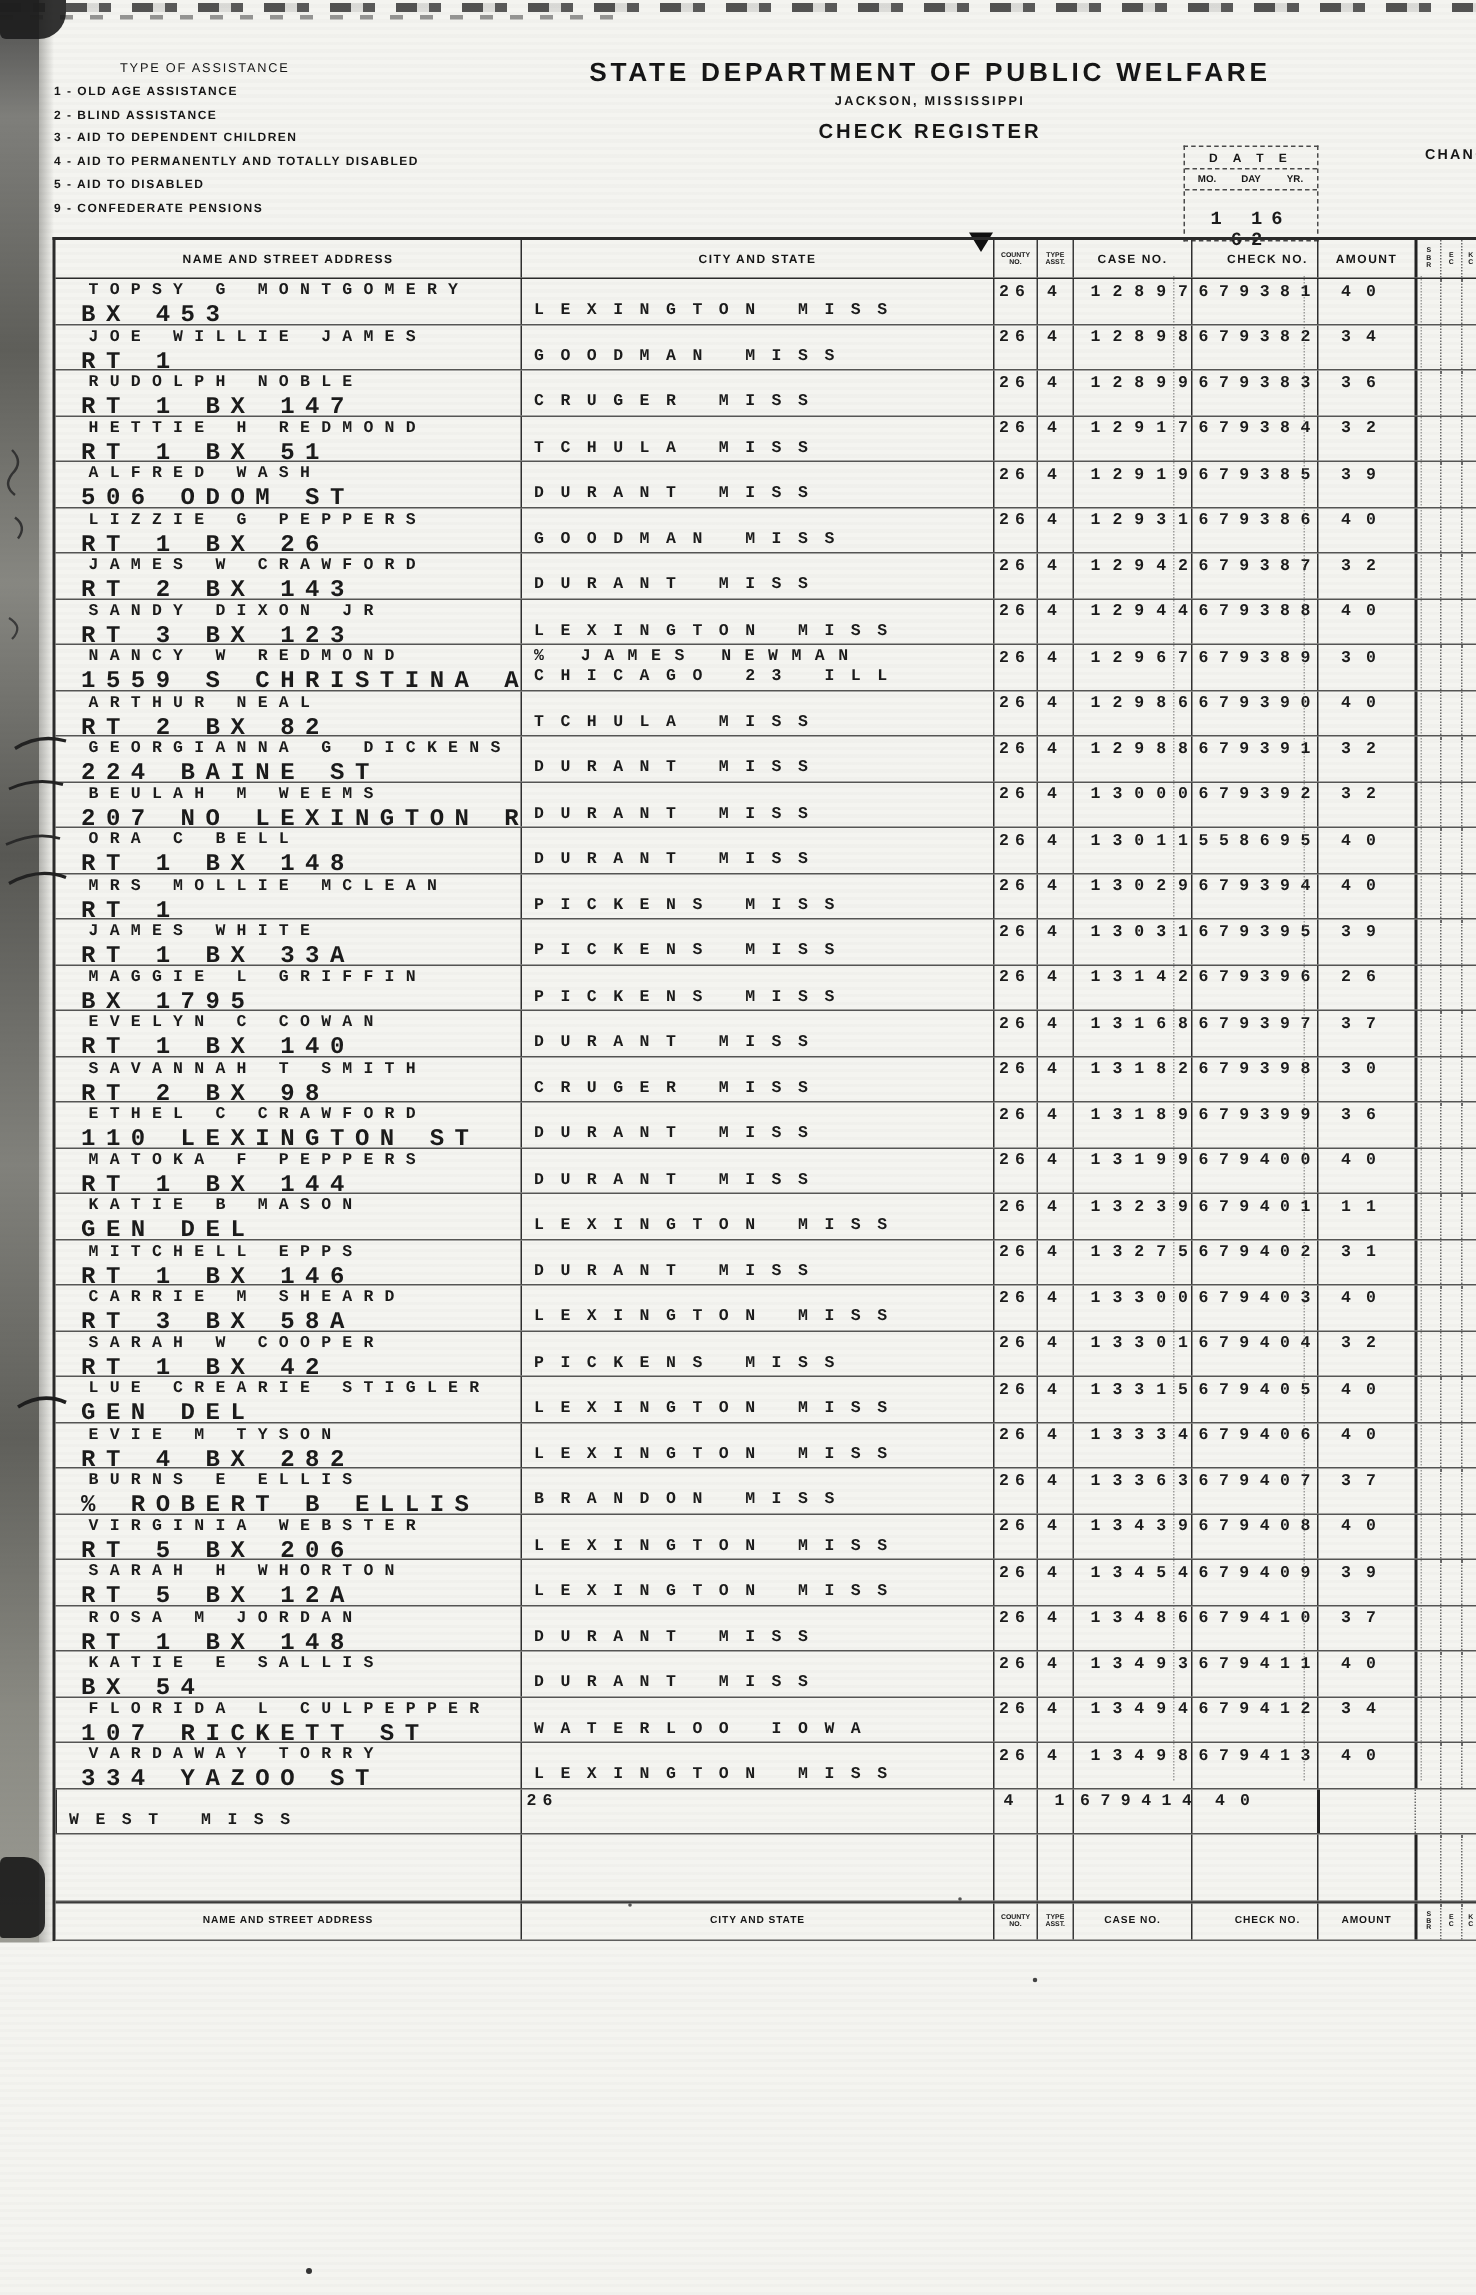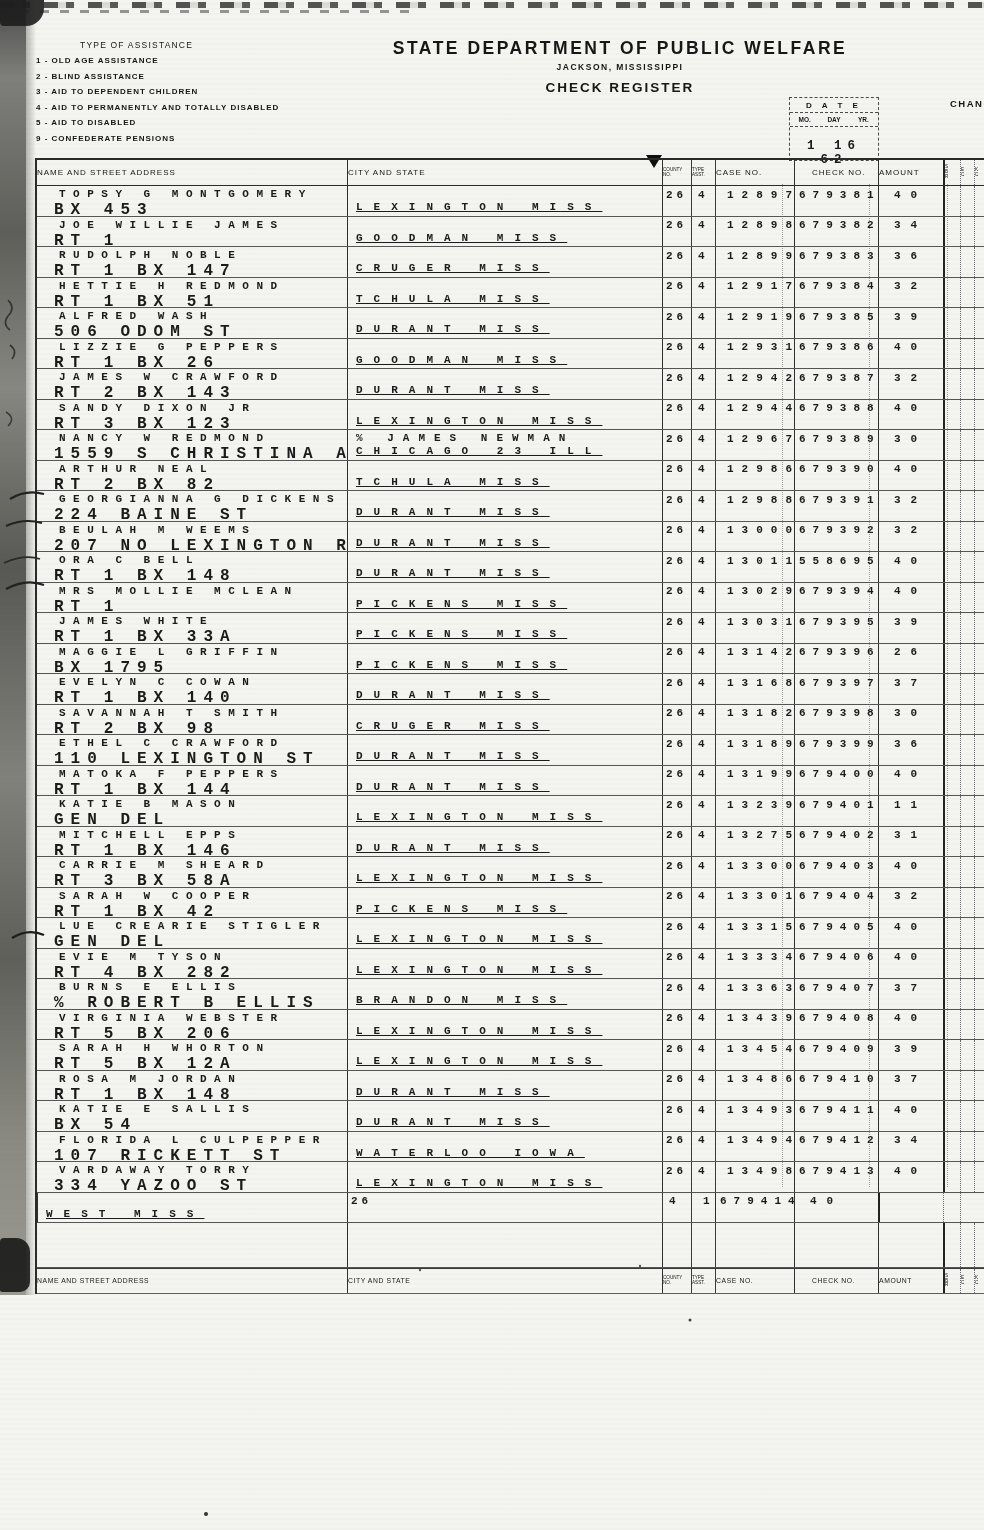--- a/index.html
+++ b/index.html
@@ -59,30 +59,30 @@
   .c-city{border-left:1.5px solid #2f2f2f;}
   .c-county{border-left:1.5px solid #2f2f2f;}
   .c-type{border-left:1px solid #3a3a3a;}
   .c-case{border-left:1px solid #3a3a3a;}
   .c-check{border-left:1.5px solid #2f2f2f;padding-left:17px;}
   .c-amount{border-left:1.5px solid #2f2f2f;}
   .c-n1{border-left:2px solid #222;}
   .c-n2{border-left:1px dotted #6a6a6a;}
   .c-n3{border-left:1px dotted #6a6a6a;}
 
-  .hcell{font-size:6.8px;font-weight:normal;letter-spacing:.6px;
+  .hcell{font-size:6.8px;font-weight:bold;letter-spacing:.6px;text-align:center;
     display:flex;flex-direction:column;justify-content:center;line-height:7.5px;}
   .hcell.big{font-size:8px;letter-spacing:1px;}
   .hcell.tiny{font-size:4.6px;line-height:4.8px;letter-spacing:0;white-space:pre-line;}
 
   .mono{font-family:"Liberation Mono","DejaVu Sans Mono",monospace;font-weight:bold;color:#1b1b1b;}
   .line1{position:absolute;left:22px;top:2px;font-size:11px;letter-spacing:7.5px;white-space:nowrap;}
   .line2{position:absolute;left:17px;top:15px;font-size:16px;letter-spacing:7px;white-space:nowrap;}
   .cityline1{position:absolute;left:8px;top:2px;font-size:11px;letter-spacing:9px;white-space:nowrap;}
-  .cityline2{position:absolute;left:8px;top:15px;font-size:11px;letter-spacing:11px;white-space:nowrap;text-decoration:underline;}
+  .cityline2{position:absolute;left:8px;top:15px;font-size:11px;letter-spacing:11px;white-space:nowrap;}
   .num{position:absolute;top:2.5px;font-size:11px;white-space:nowrap;}
   .n-county{left:3px;letter-spacing:4px;}
   .n-type{left:6px;}
   .n-case{left:11px;letter-spacing:8px;}
   .n-check{left:4px;letter-spacing:7px;}
   .n-amount{left:15px;letter-spacing:10px;}
 
   .guide{position:absolute;width:0;border-left:1px dotted rgba(90,90,90,.55);pointer-events:none;}
 
   .tri{position:absolute;left:646px;top:155px;width:0;height:0;

